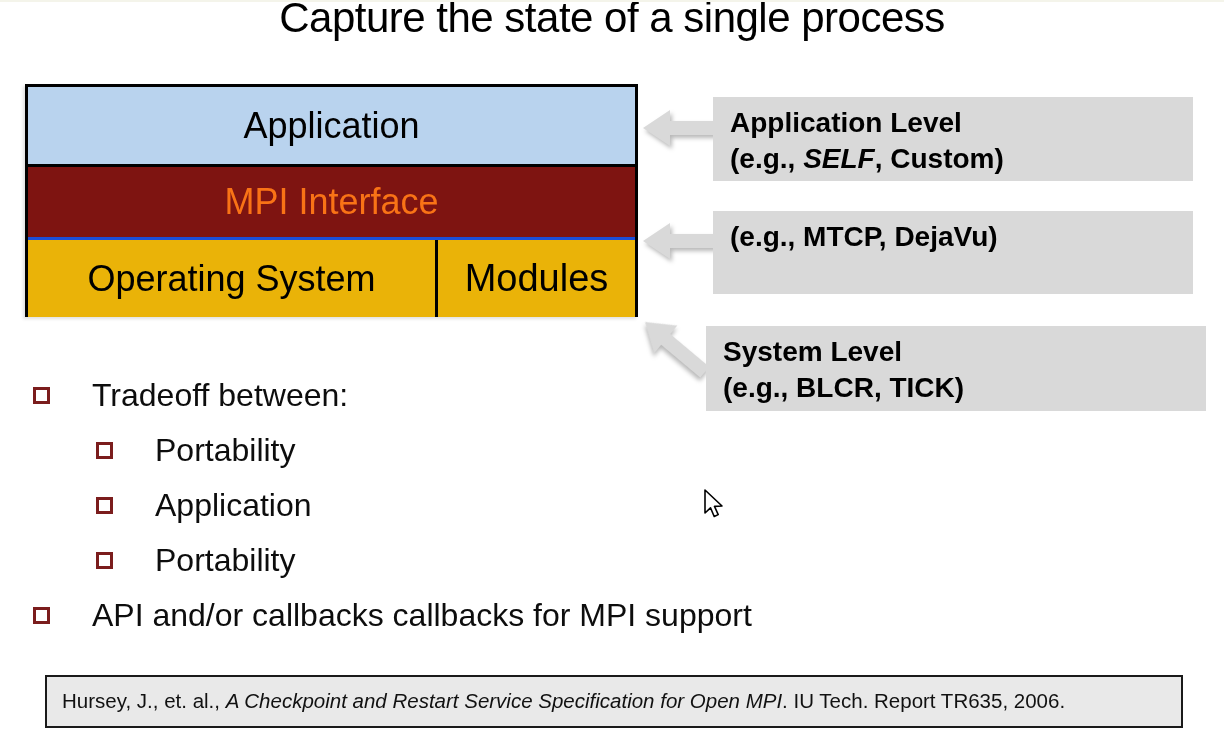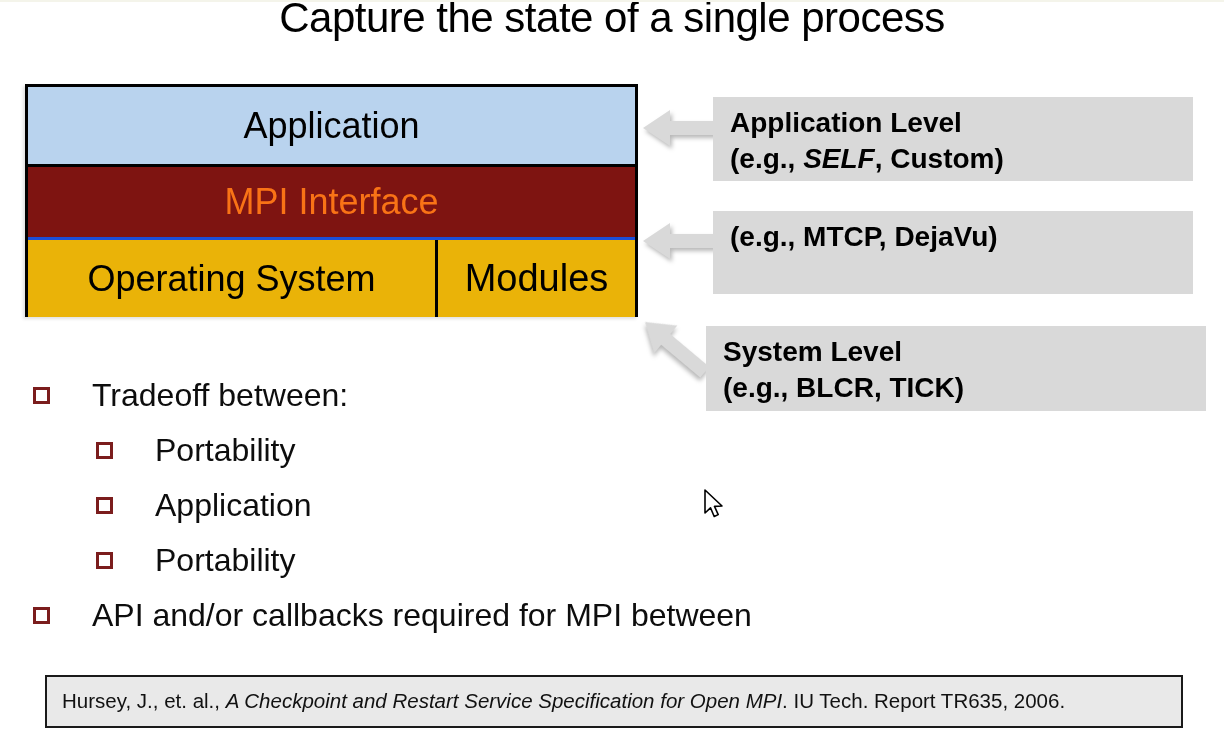--- a/index.html
+++ b/index.html
@@ -122,21 +122,21 @@
     <div class="b-row b-lvl2">
       <span class="sq"></span>
       <span>Application</span>
     </div>
     <div class="b-row b-lvl2">
       <span class="sq"></span>
       <span>Portability</span>
     </div>
     <div class="b-row b-lvl1">
       <span class="sq"></span>
-      <span>API and/or callbacks required for MPI between</span>
+      <span>API and/or callbacks callbacks for MPI support</span>
     </div>
   </div>
 
   <div class="cite">
     <span>Hursey, J., et. al., </span><span class="em">A Checkpoint and Restart Service Specification for Open MPI</span><span>. IU Tech. Report TR635, 2006.</span>
   </div>
 
   <svg class="cursor" width="22" height="32" viewBox="0 0 22 32">
     <path d="M2,1 L2,24 L7.5,18.8 L11.2,27.5 L15.2,25.6 L11.5,17.4 L19,17 Z" fill="#fff" stroke="#000" stroke-width="1.6" stroke-linejoin="round"></path>
   </svg>

